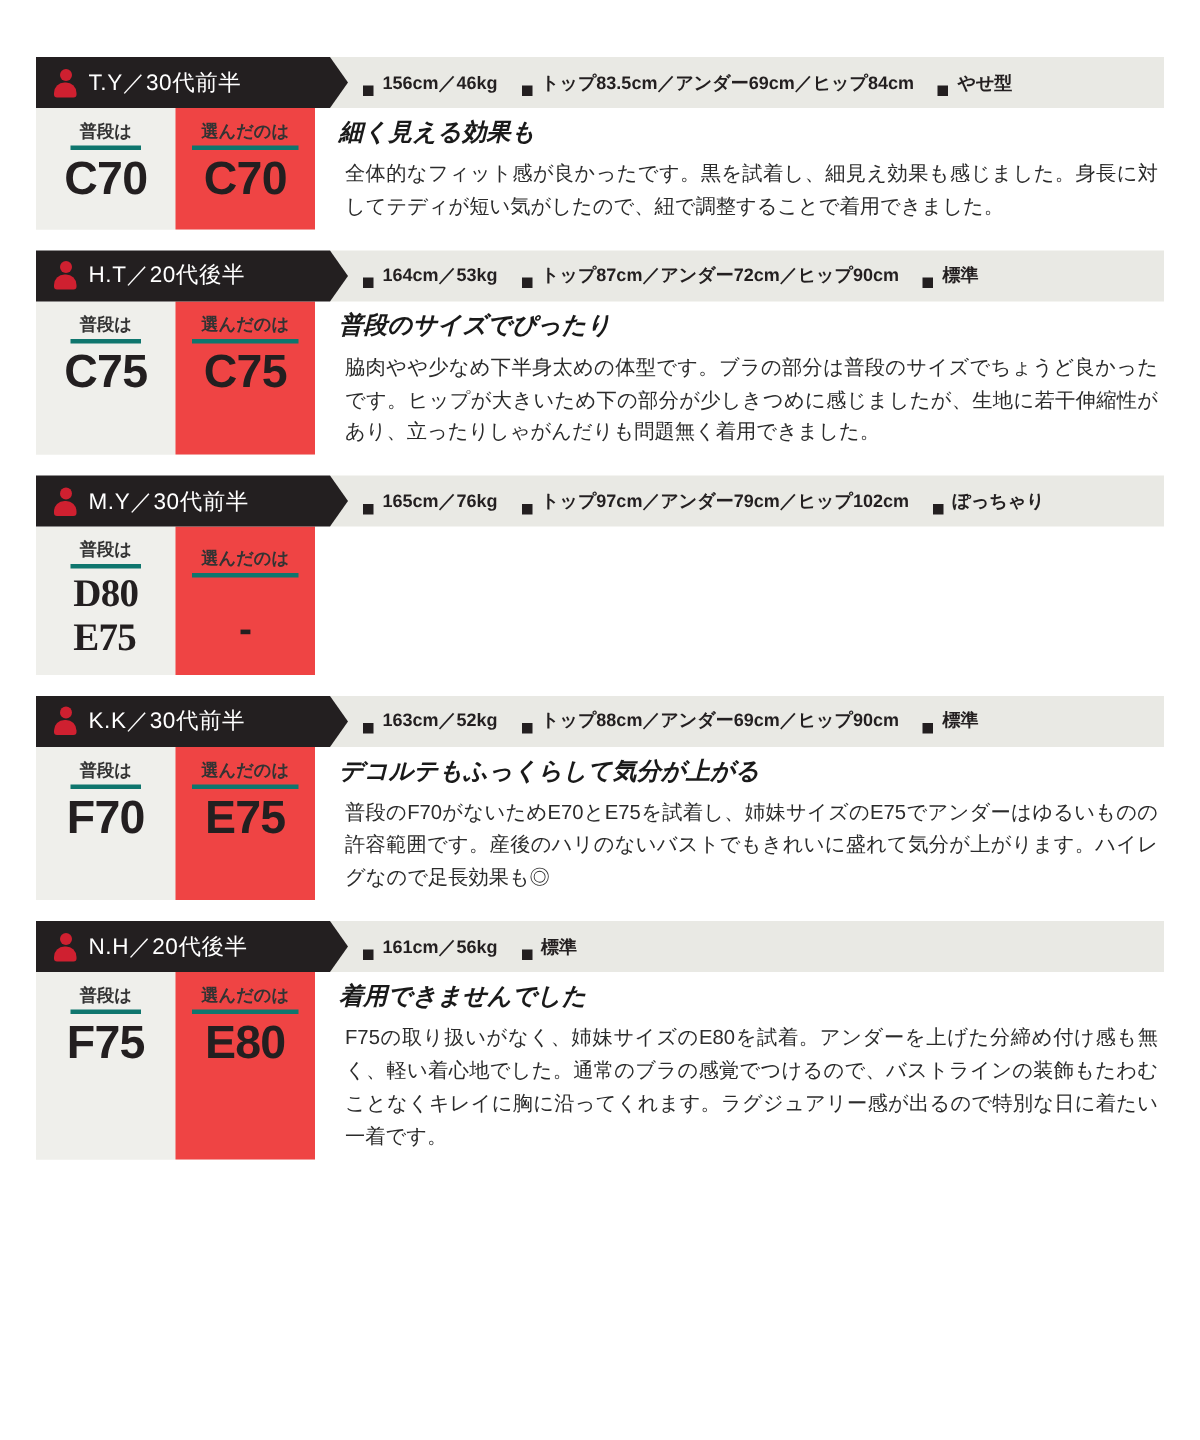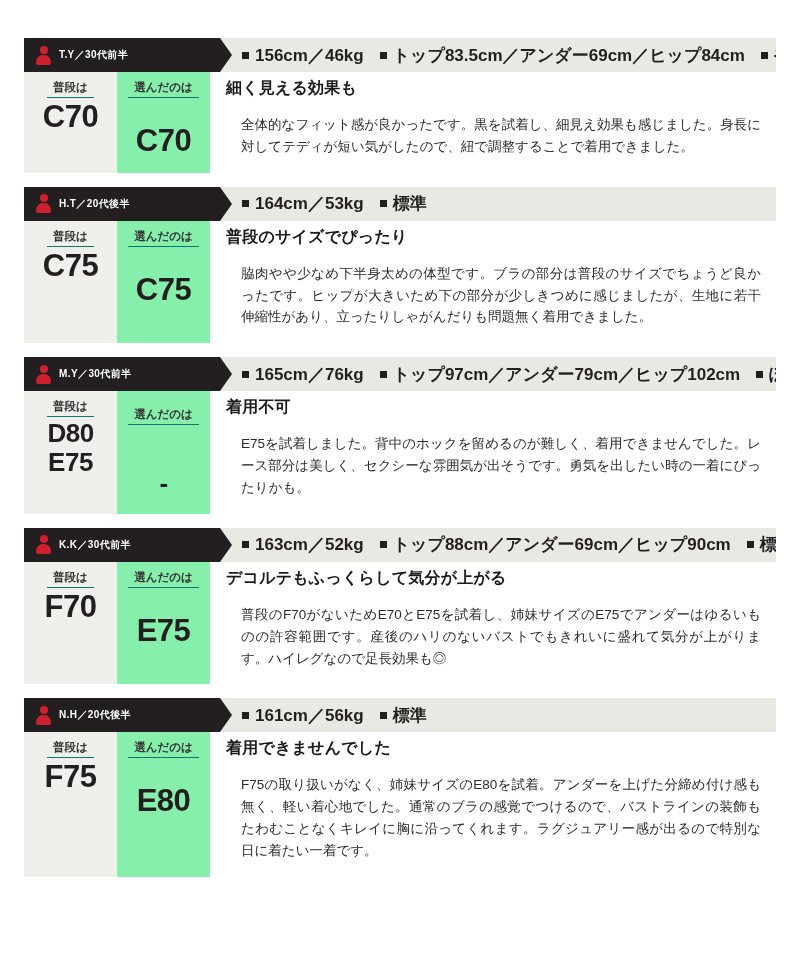--- a/index.html
+++ b/index.html
@@ -71,38 +71,38 @@
   .person-icon .body {
     position: absolute;
     bottom: 0;
     left: 0;
     width: 15px;
     height: 10px;
     background: #cf2030;
     border-radius: 7px 7px 2px 2px;
   }
   .rev-name {
-    font-size: 10px;
-    font-weight: bold;
+    font-size: 15px;
+    font-weight: normal;
     letter-spacing: 0.4px;
     white-space: nowrap;
   }
   .rev-head-right {
     flex: 1;
     background: #e9e9e4;
     display: flex;
     align-items: center;
     padding-left: 22px;
     gap: 16px;
     overflow: hidden;
   }
   .spec {
     display: flex;
-    align-items: center;
-    font-size: 17px;
+    align-items: flex-end;
+    font-size: 12px;
     font-weight: bold;
     color: #231f20;
     white-space: nowrap;
   }
   .spec .sq {
     width: 7px;
     height: 7px;
     background: #231f20;
     margin-right: 6px;
     display: inline-block;
@@ -125,28 +125,27 @@
     display: flex;
     flex-direction: column;
     align-items: center;
     padding-top: 8px;
     padding-bottom: 10px;
   }
   .size-col.usual {
     background: #efefeb;
   }
   .size-col.chosen {
-    background: #86efac;
-    gap: 24px;
+    background: #ef4444;
   }
   .size-label {
     font-size: 11.5px;
     font-weight: bold;
     color: #333333;
-    border-bottom: 1px solid #0f766e;
+    border-bottom: 3px solid #0f766e;
     padding: 0 6px 2px 6px;
     margin-bottom: 2px;
   }
   .size-value {
     font-size: 31px;
     font-weight: bold;
     color: #231f20;
     line-height: 1.08;
     letter-spacing: -0.5px;
   }
@@ -160,26 +159,27 @@
   .rev-text {
     flex: 1;
     padding: 6px 0 0 16px;
   }
   .rev-title {
     font-size: 16px;
     font-weight: bold;
     color: #1a1a1a;
     margin: 0 0 6px 0;
     letter-spacing: 0.2px;
+    font-style: italic;
   }
   .rev-comment {
     font-size: 13.5px;
     line-height: 1.62;
     color: #2b2b2b;
-    margin: 15px;
+    margin: 4px;
     text-align: justify;
   }
   .chosen-center {
     justify-content: center;
     padding-top: 8px;
   }
 </style>
 </head>
 <body>
 
@@ -236,20 +236,24 @@
           </span>
         <span class="rev-name">H.T／20代後半</span>
       </div>
       <div class="rev-head-right">
         <span class="spec">
             <i class="sq"></i>
             <span>164cm／53kg</span>
           </span>
         <span class="spec">
             <i class="sq"></i>
+            <span>トップ87cm／アンダー72cm／ヒップ90cm</span>
+          </span>
+        <span class="spec">
+            <i class="sq"></i>
             <span>標準</span>
           </span>
       </div>
     </div>
     <div class="rev-body">
       <div class="sizes">
         <div class="size-col usual">
           <div class="size-label">普段は</div>
           <div class="size-value">C75</div>
         </div>
@@ -286,31 +290,27 @@
         <span class="spec">
             <i class="sq"></i>
             <span>ぽっちゃり</span>
           </span>
       </div>
     </div>
     <div class="rev-body">
       <div class="sizes">
         <div class="size-col usual">
           <div class="size-label">普段は</div>
-          <div class="size-value stacked" style="white-space:pre-line;text-align:center;">D80
+          <div class="size-value stacked" style="white-space:pre-line;font-family:Liberation Serif, serif;">D80
 E75</div>
         </div>
         <div class="size-col chosen chosen-center">
           <div class="size-label">選んだのは</div>
           <div class="size-value dash" style="margin-top:18px;">-</div>
         </div>
-      </div>
-      <div class="rev-text">
-        <h3 class="rev-title">着用不可</h3>
-        <p class="rev-comment">E75を試着しました。背中のホックを留めるのが難しく、着用できませんでした。レース部分は美しく、セクシーな雰囲気が出そうです。勇気を出したい時の一着にぴったりかも。</p>
       </div>
     </div>
   </div>
 
   <div class="review">
     <div class="rev-head">
       <div class="rev-head-left">
         <span class="person-icon">
             <span class="head"></span>
             <span class="body"></span>

